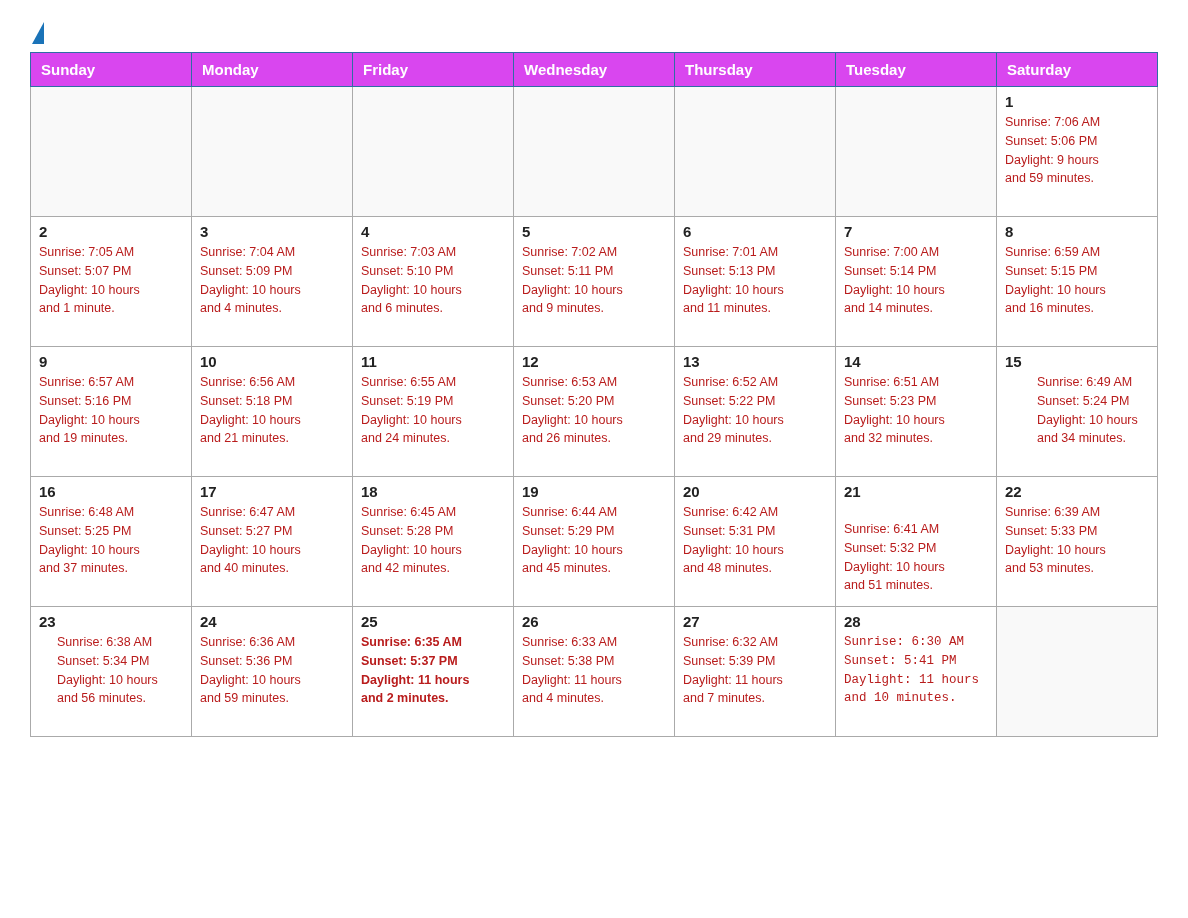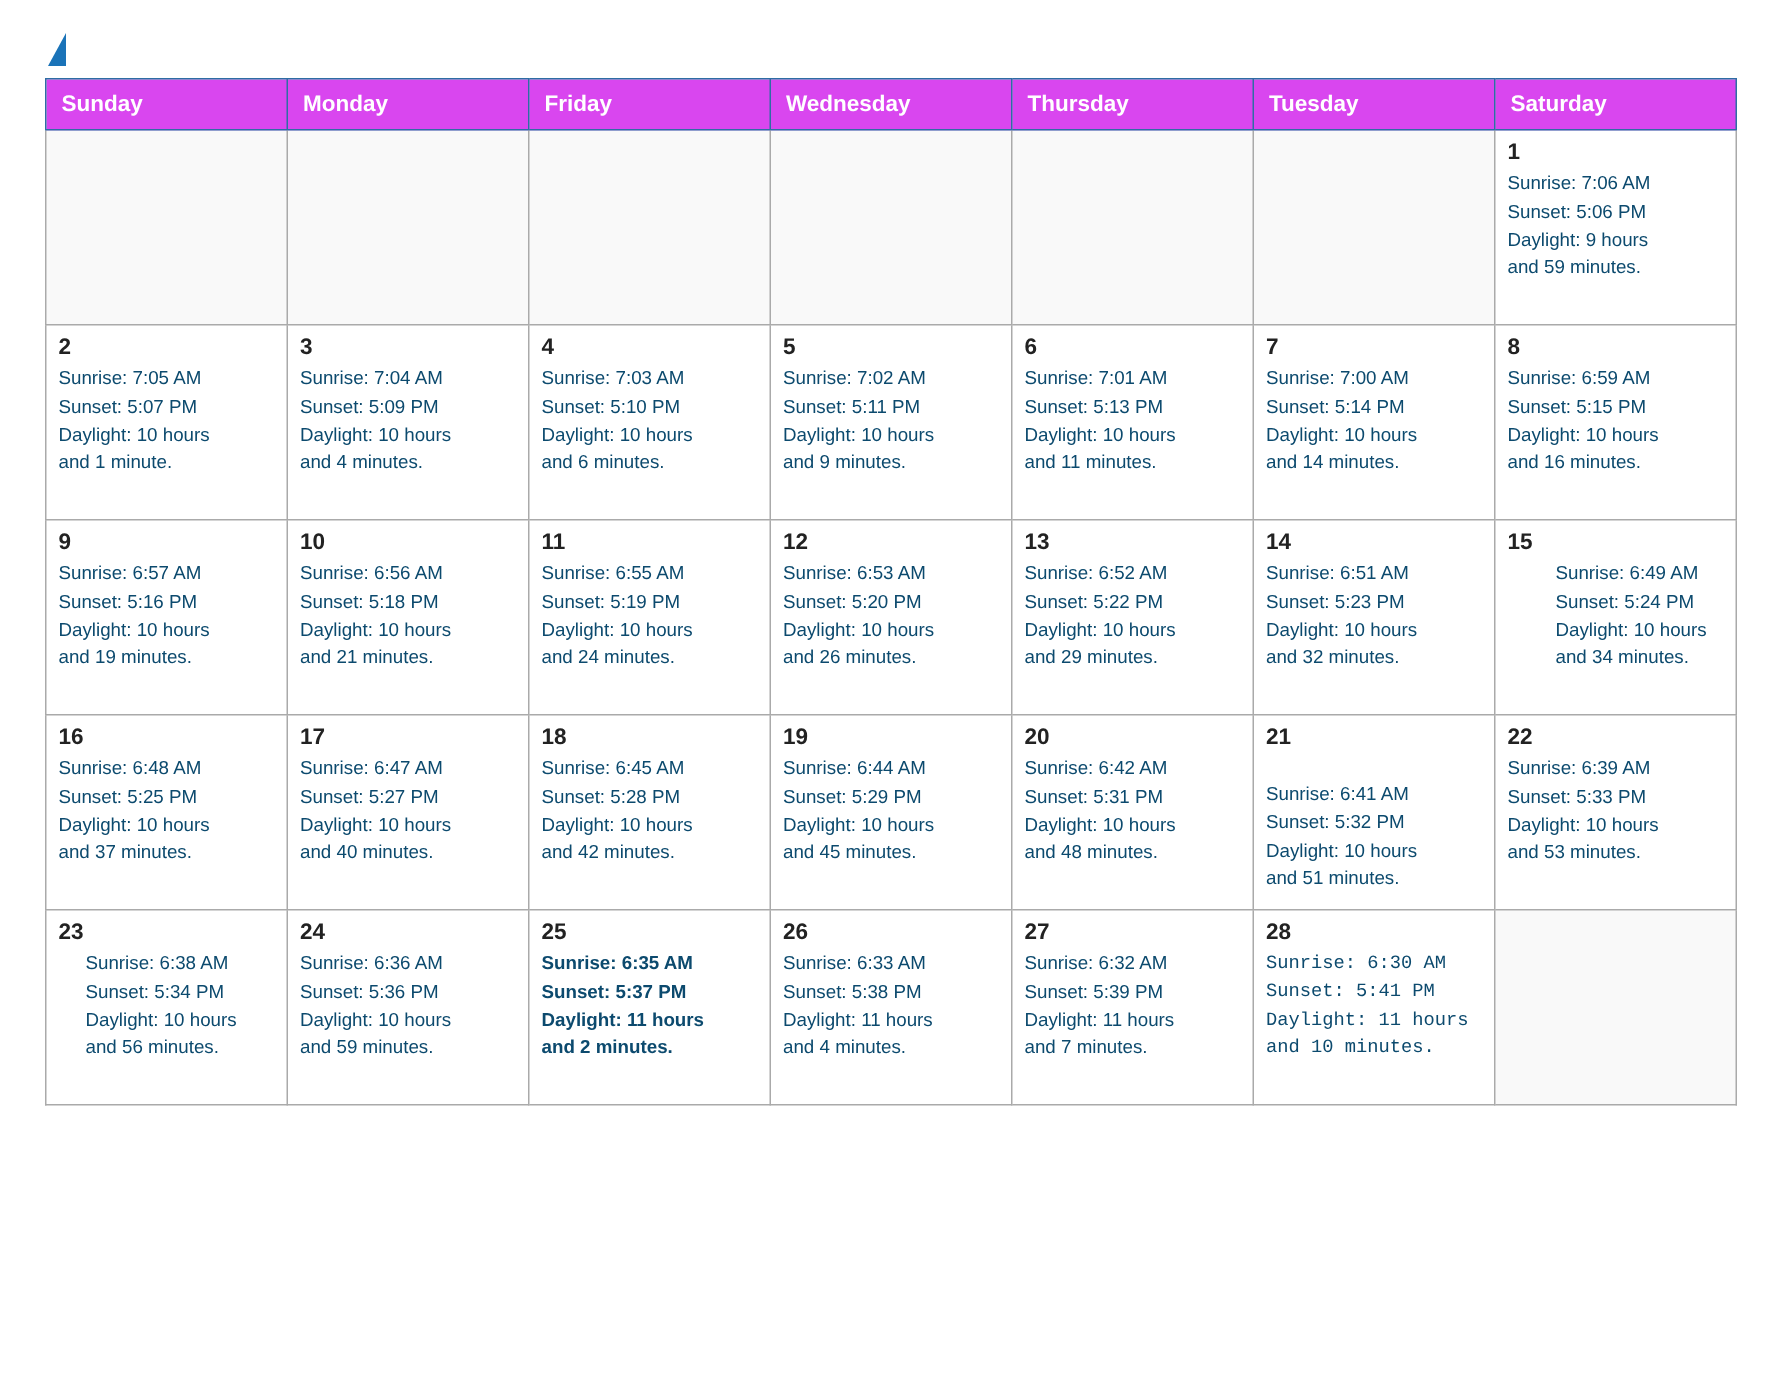--- a/index.html
+++ b/index.html
@@ -90,21 +90,21 @@
     }
     .day-number {
       font-size: 15px;
       font-weight: bold;
       color: #222;
       display: block;
       margin-bottom: 3px;
     }
     .day-info {
       font-size: 12.5px;
-      color: #0c4a6e;
+      color: #b91c1c;
       line-height: 1.5;
     }
     .calendar tr:last-child td {
       border-bottom: 1px solid #aaa;
     }
   </style>
 </head>
 <body>
 
 <div class="header">

